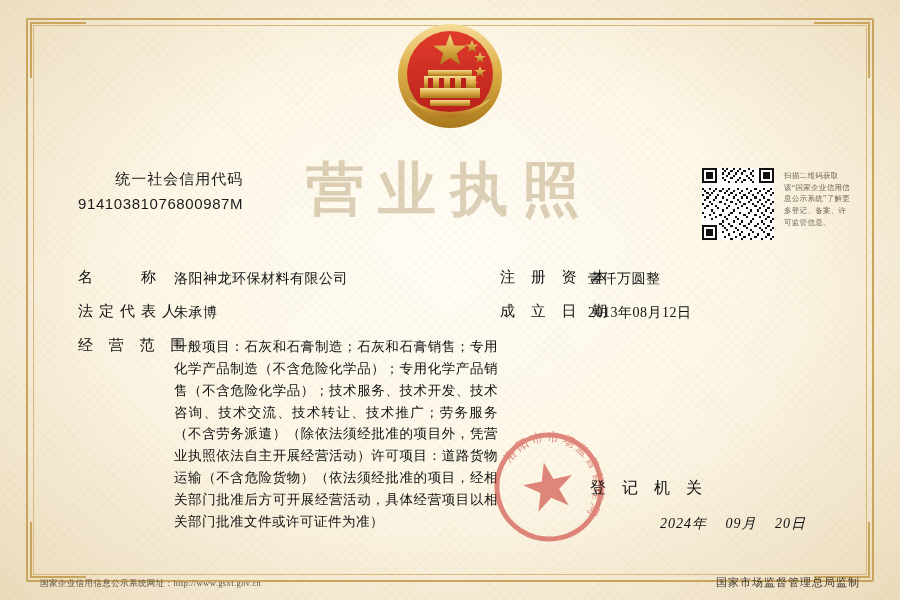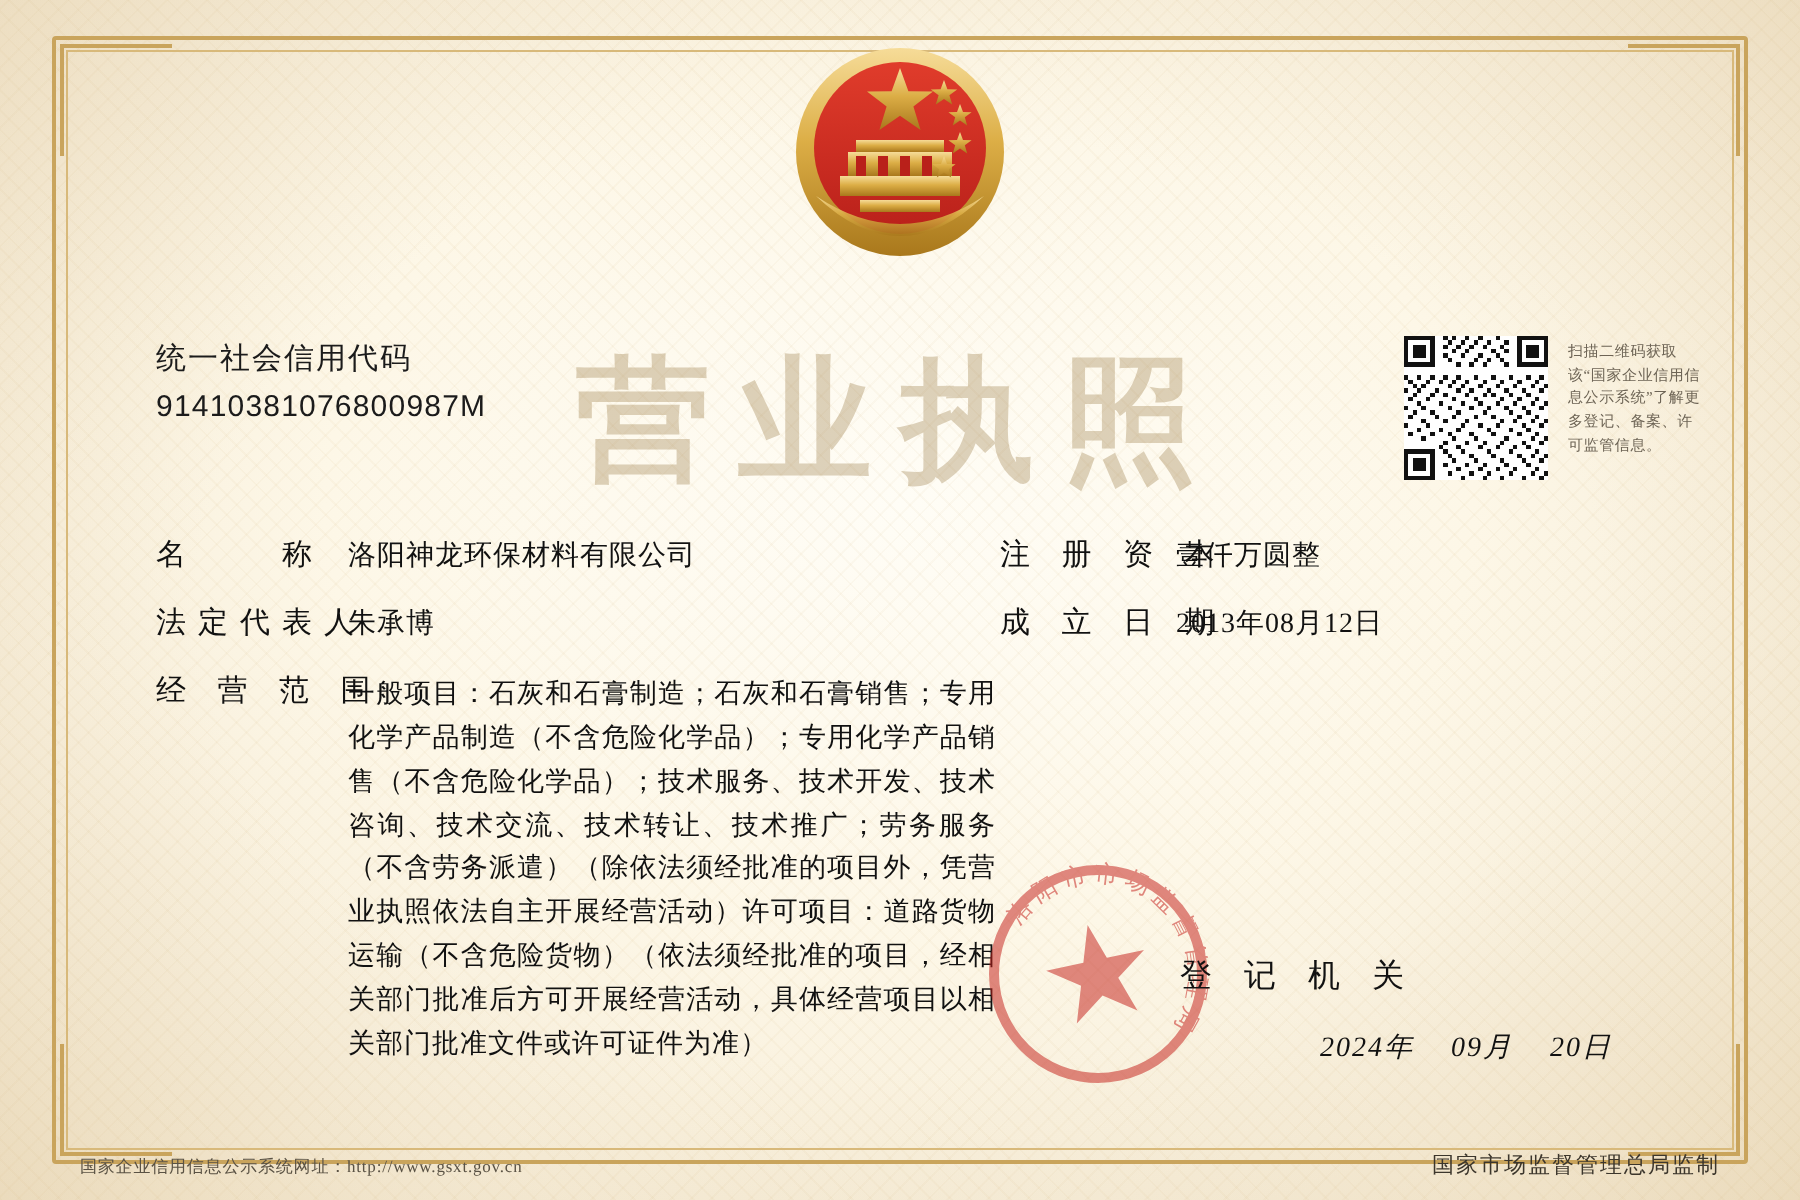--- a/index.html
+++ b/index.html
@@ -62,24 +62,24 @@
     transform: translateX(-50%);
     width: 132px;
     height: 124px;
   }
   .emblem svg { display: block; width: 132px; height: 124px; }
 
   
   .title {
     position: absolute;
     left: 50%;
-    top: 164px;
+    top: 150px;
     transform: translateX(-50%);
     font-family: Liberation Sans, sans-serif;
-    font-size: 67px;
+    font-size: 58px;
     font-weight: bold;
     letter-spacing: 14px;
     white-space: nowrap;
     color: #c8962e;
     background: linear-gradient(180deg, #f3d890 0%, #d8a63a 38%, #b37d17 62%, #e8c濃 100%);
     -webkit-background-clip: text;
     background-clip: text;
     -webkit-text-fill-color: transparent;
     text-shadow: 0 1px 0 rgba(120,80,10,0.25);
   }
@@ -88,20 +88,21 @@
   .credit-code {
     position: absolute;
     left: 78px;
     top: 170px;
     color: #1b1b1b;
   }
   .credit-code .cc-label {
     font-size: 15px;
     letter-spacing: 1px;
     white-space: nowrap;
+    text-align: right;
   }
   .credit-code .cc-value {
     margin-top: 6px;
     font-size: 15px;
     letter-spacing: 0.6px;
     font-family: Liberation Sans, sans-serif;
   }
 
   
   .qr-wrap {

